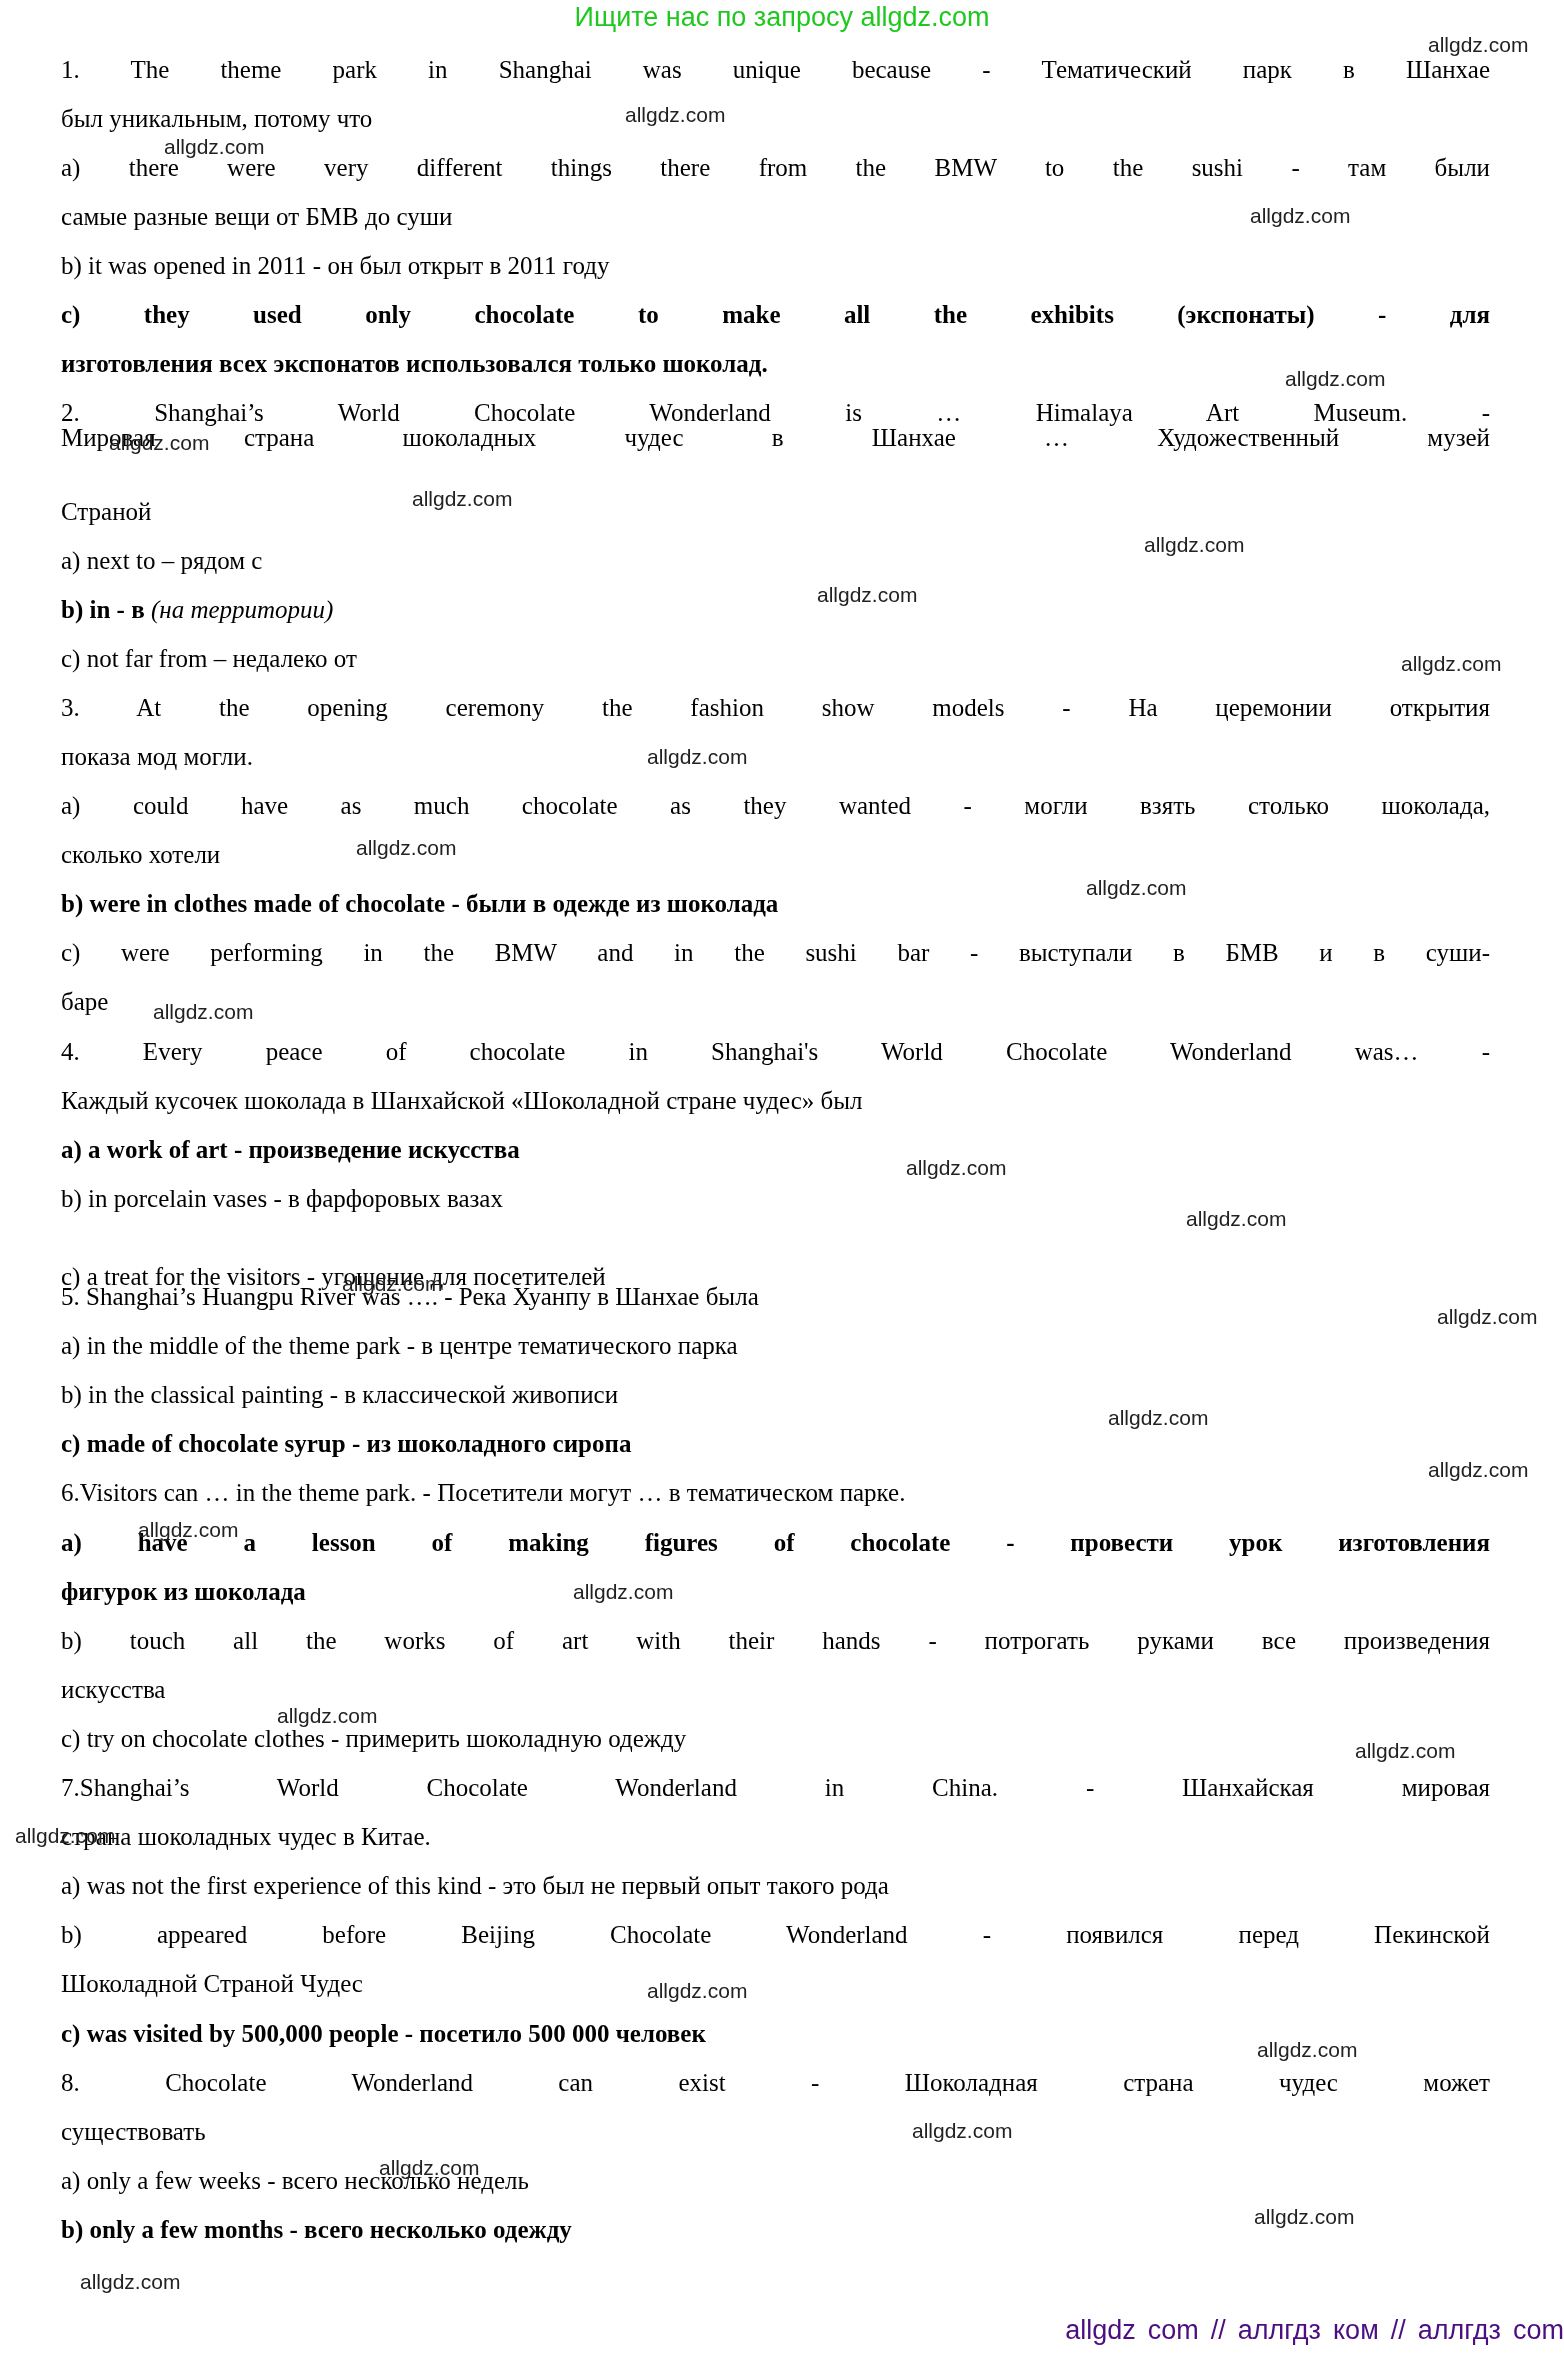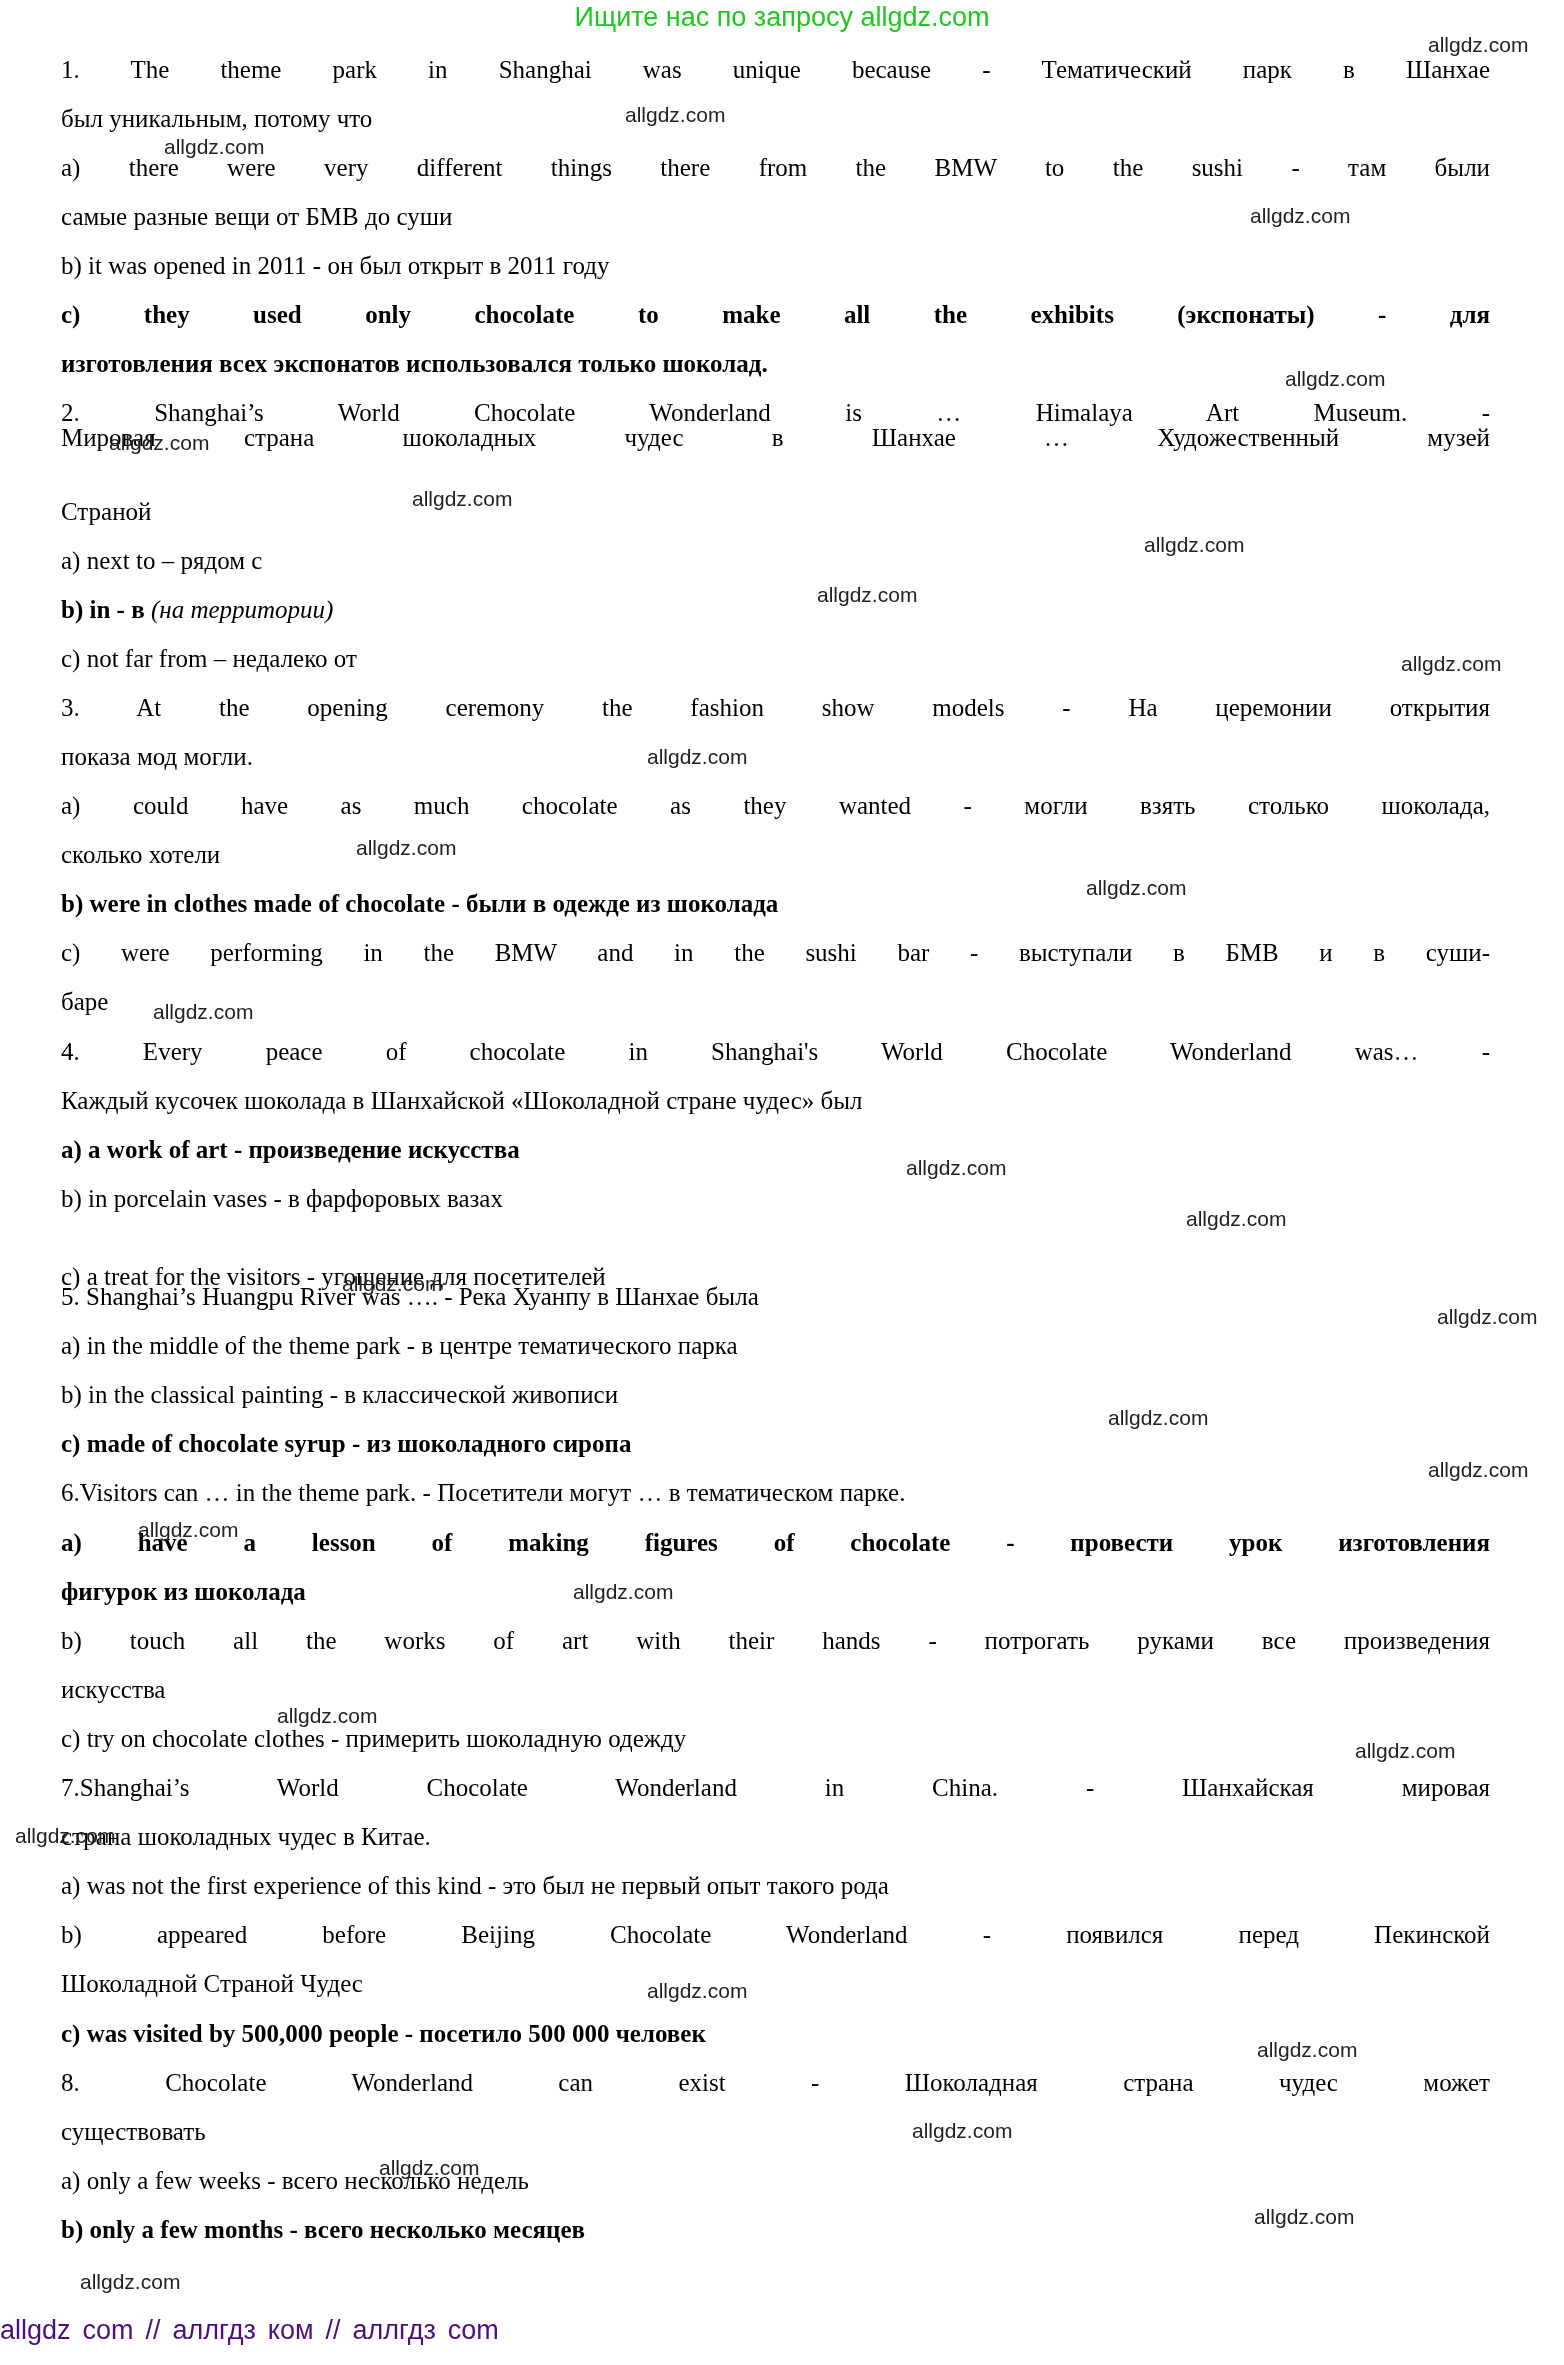--- a/index.html
+++ b/index.html
@@ -1,19 +1,19 @@
 <!DOCTYPE html>
 <html style="font-size:12px"><head>
 <meta charset="utf-8">
 <style>
   html, body { margin:0; padding:0; background:#ffffff; }
   body { width:1564px; height:2366px; position:relative; overflow:hidden; }
   .header { position:absolute; left:0; width:1564px; top:1.5px; text-align:center;
     font-family:"Liberation Sans", sans-serif; font-size:27px; color:#1ec81e; }
-  .footer { position:absolute; left:0; width:1564px; top:2315px; text-align:left;
+  .footer { position:absolute; left:0; width:1564px; top:2315px; text-align:right;
     font-family:"Liberation Sans", sans-serif; font-size:27px; color:#4b0f82; word-spacing:4.5px; }
   .line { position:absolute; left:61px; width:1429px; white-space:nowrap;
     font-family:"Liberation Serif", serif; font-size:25px; line-height:49px; color:#000; height:49px; }
   .line.justify { text-align:justify; text-align-last:justify; white-space:normal; }
   .bold { font-weight:bold; }
   .it { font-style:italic; }
   .wm { position:absolute; font-family:"Liberation Sans", sans-serif; font-size:21px; color:#222; white-space:nowrap; }
 </style>
 </head>
 <body>
@@ -67,21 +67,21 @@
 <div class="line justify" style="top:1763px">7.Shanghai’s World Chocolate Wonderland in China. - Шанхайская мировая</div>
 <div class="line" style="top:1812px">страна шоколадных чудес в Китае.</div>
 <div class="line" style="top:1861px">a) was not the first experience of this kind - это был не первый опыт такого рода</div>
 <div class="line justify" style="top:1910px">b) appeared before Beijing Chocolate Wonderland - появился перед Пекинской</div>
 <div class="line" style="top:1959px">Шоколадной Страной Чудес</div>
 <div class="line bold" style="top:2009px">c) was visited by 500,000 people - посетило 500 000 человек</div>
 
 <div class="line justify" style="top:2058px">8. Chocolate Wonderland can exist - Шоколадная страна чудес может</div>
 <div class="line" style="top:2107px">существовать</div>
 <div class="line" style="top:2156px">a) only a few weeks - всего несколько недель</div>
-<div class="line bold" style="top:2205px">b) only a few months - всего несколько месяцев</div>
+<div class="line bold" style="top:2205px">b) only a few months - всего несколько одежду</div>
 
 <span class="wm" style="left:1428px;top:33px">allgdz.com</span>
 <span class="wm" style="left:625px;top:103px">allgdz.com</span>
 <span class="wm" style="left:164px;top:135px">allgdz.com</span>
 <span class="wm" style="left:1250px;top:204px">allgdz.com</span>
 <span class="wm" style="left:1285px;top:367px">allgdz.com</span>
 <span class="wm" style="left:109px;top:431px">allgdz.com</span>
 <span class="wm" style="left:412px;top:487px">allgdz.com</span>
 <span class="wm" style="left:1144px;top:533px">allgdz.com</span>
 <span class="wm" style="left:817px;top:583px">allgdz.com</span>

